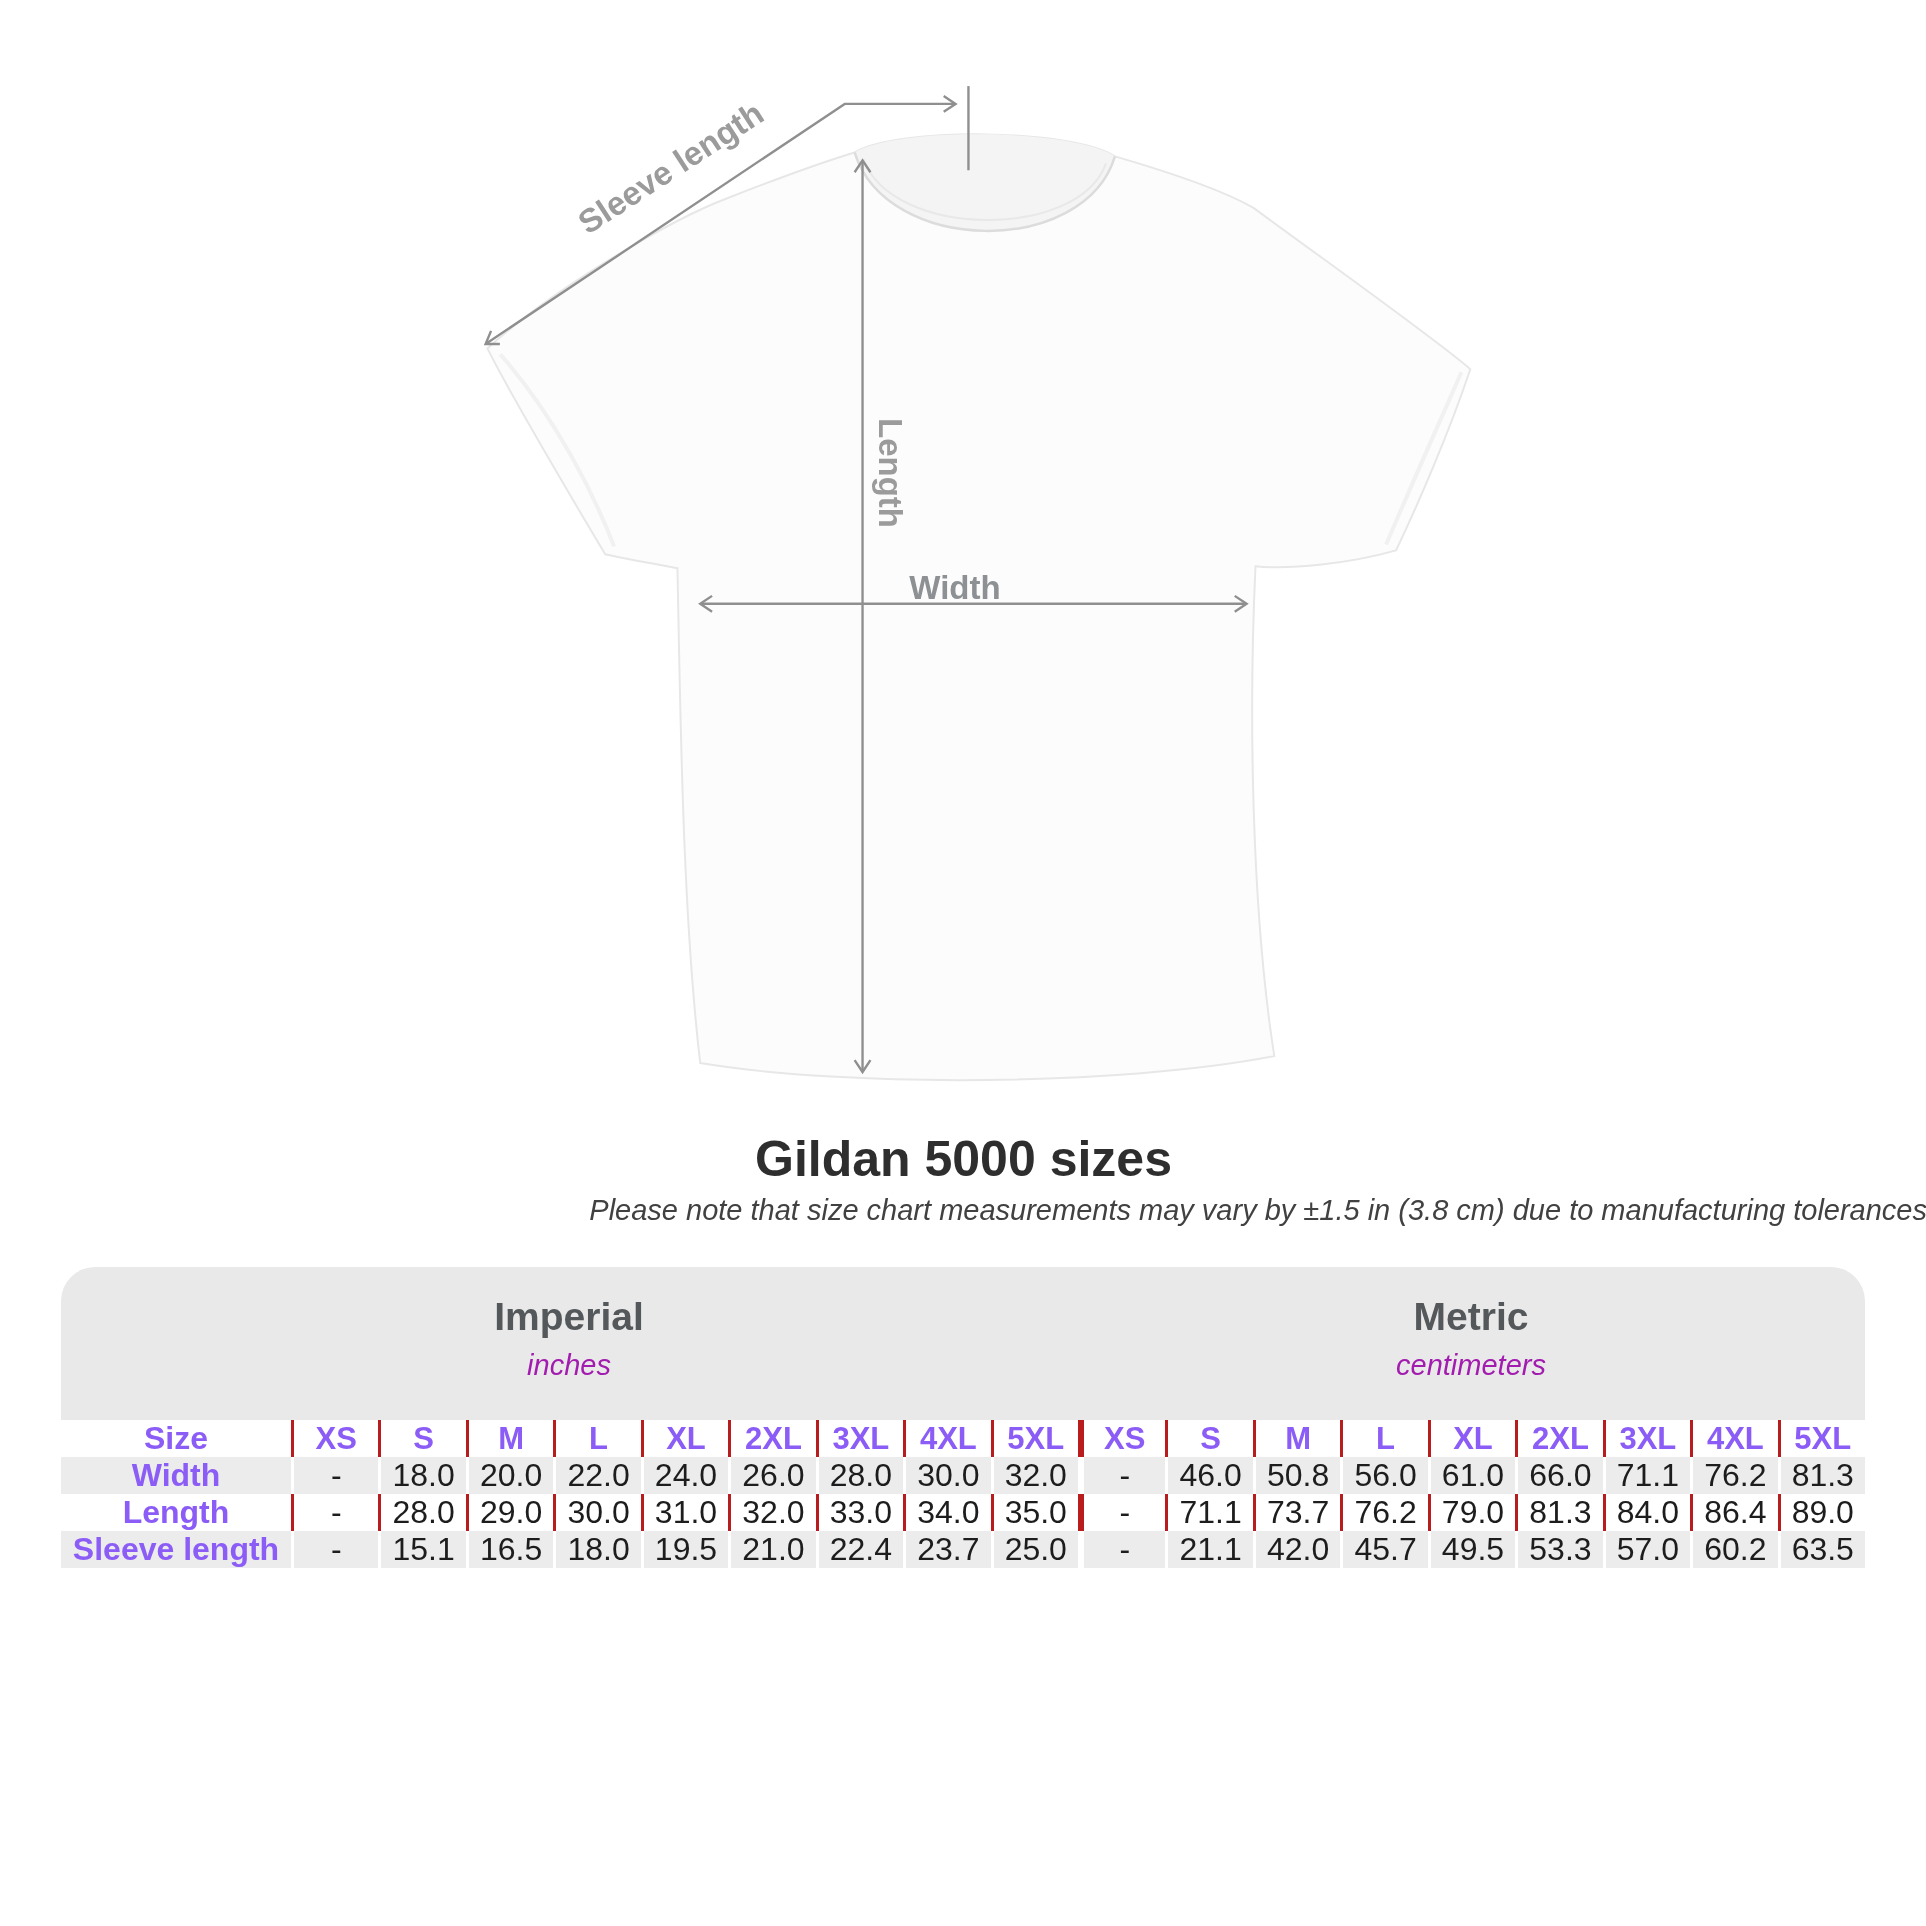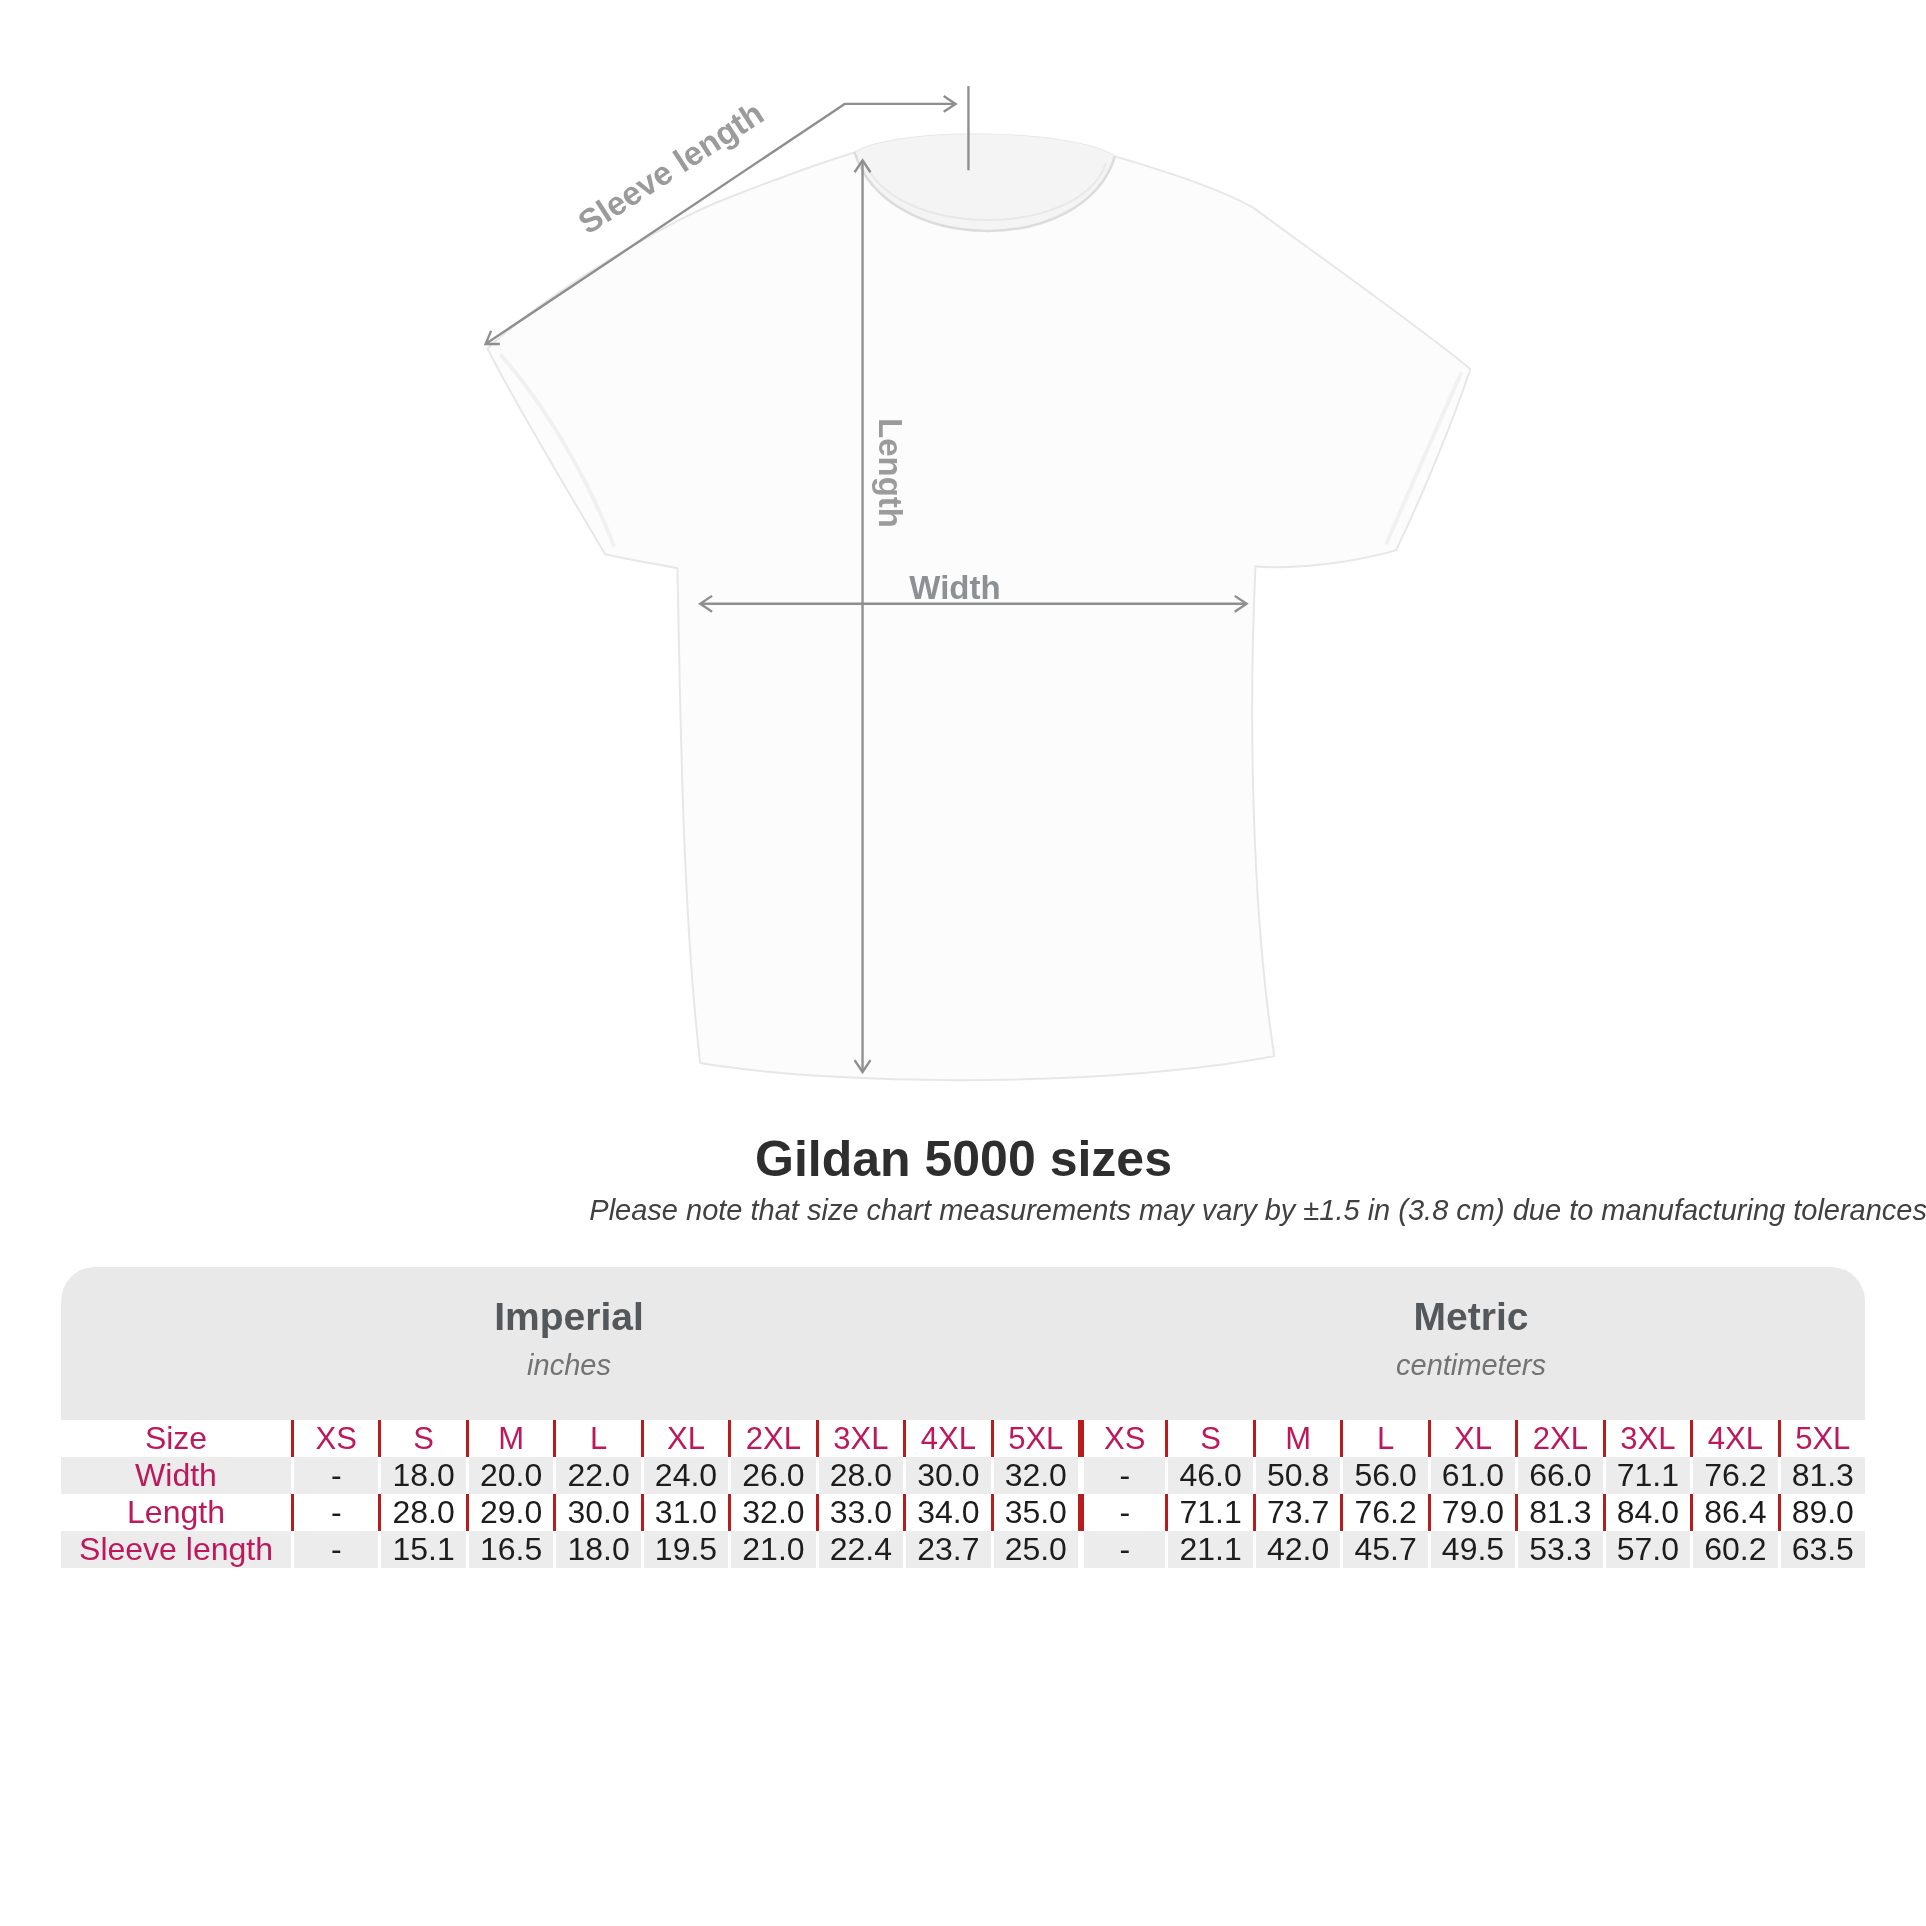--- a/index.html
+++ b/index.html
@@ -28,34 +28,34 @@
   .size-table {
     position:absolute; left:61px; top:1267px; width:1804px; height:602px;
     border-radius:34px; overflow:hidden; display:flex; flex-direction:column;
   }
   .unit-band {
     height:153px; flex:0 0 153px; background:#e9e9e9;
     display:grid; grid-template-columns:1016px 1fr;
   }
   .unit-group { display:flex; flex-direction:column; align-items:center; justify-content:center; padding-bottom:10px; }
   .unit-name { font-size:39px; font-weight:bold; color:#54585b; }
-  .unit-sub  { font-size:29px; font-style:italic; color:#737373; margin-top:10px; }
+  .unit-sub  { font-size:29px; font-style:italic; color:#a21caf; margin-top:10px; }
 
   .trow { display:grid; grid-template-columns:230px repeat(18,1fr); }
   .trow.size-row { flex:0 0 111px; }
   .trow.data-row { flex:1 1 auto; }
   .row-white { background:#ffffff; }
   .row-gray  { background:#ececec; }
 
   .cell { display:flex; align-items:center; justify-content:center; font-size:32px; color:#1d1d1d; }
   .row-white .cell { border-left:3px solid #b91c1c; }
   .row-gray  .cell { border-left:3px solid #ffffff; }
   .row-white .cell:first-child, .row-gray .cell:first-child { border-left:none; }
   .cell.metric-start { border-left-width:6px; }
-  .cell.label-cell, .cell.head-cell { font-weight:normal; color:#be185d; font-size:31px; }
+  .cell.label-cell, .cell.head-cell { font-weight:bold; color:#8b5cf6; font-size:31px; }
   .cell.label-cell { font-size:32px; }
 </style>
 </head>
 <body>
 
 <div class="canvas">
 
   <svg class="diagram" width="1927" height="1168" viewBox="0 0 1946 1180">
     <defs>
       <marker id="ah" viewBox="-13 -13 26 26" refX="0" refY="0" markerWidth="26" markerHeight="26" markerUnits="userSpaceOnUse" orient="auto-start-reverse">

